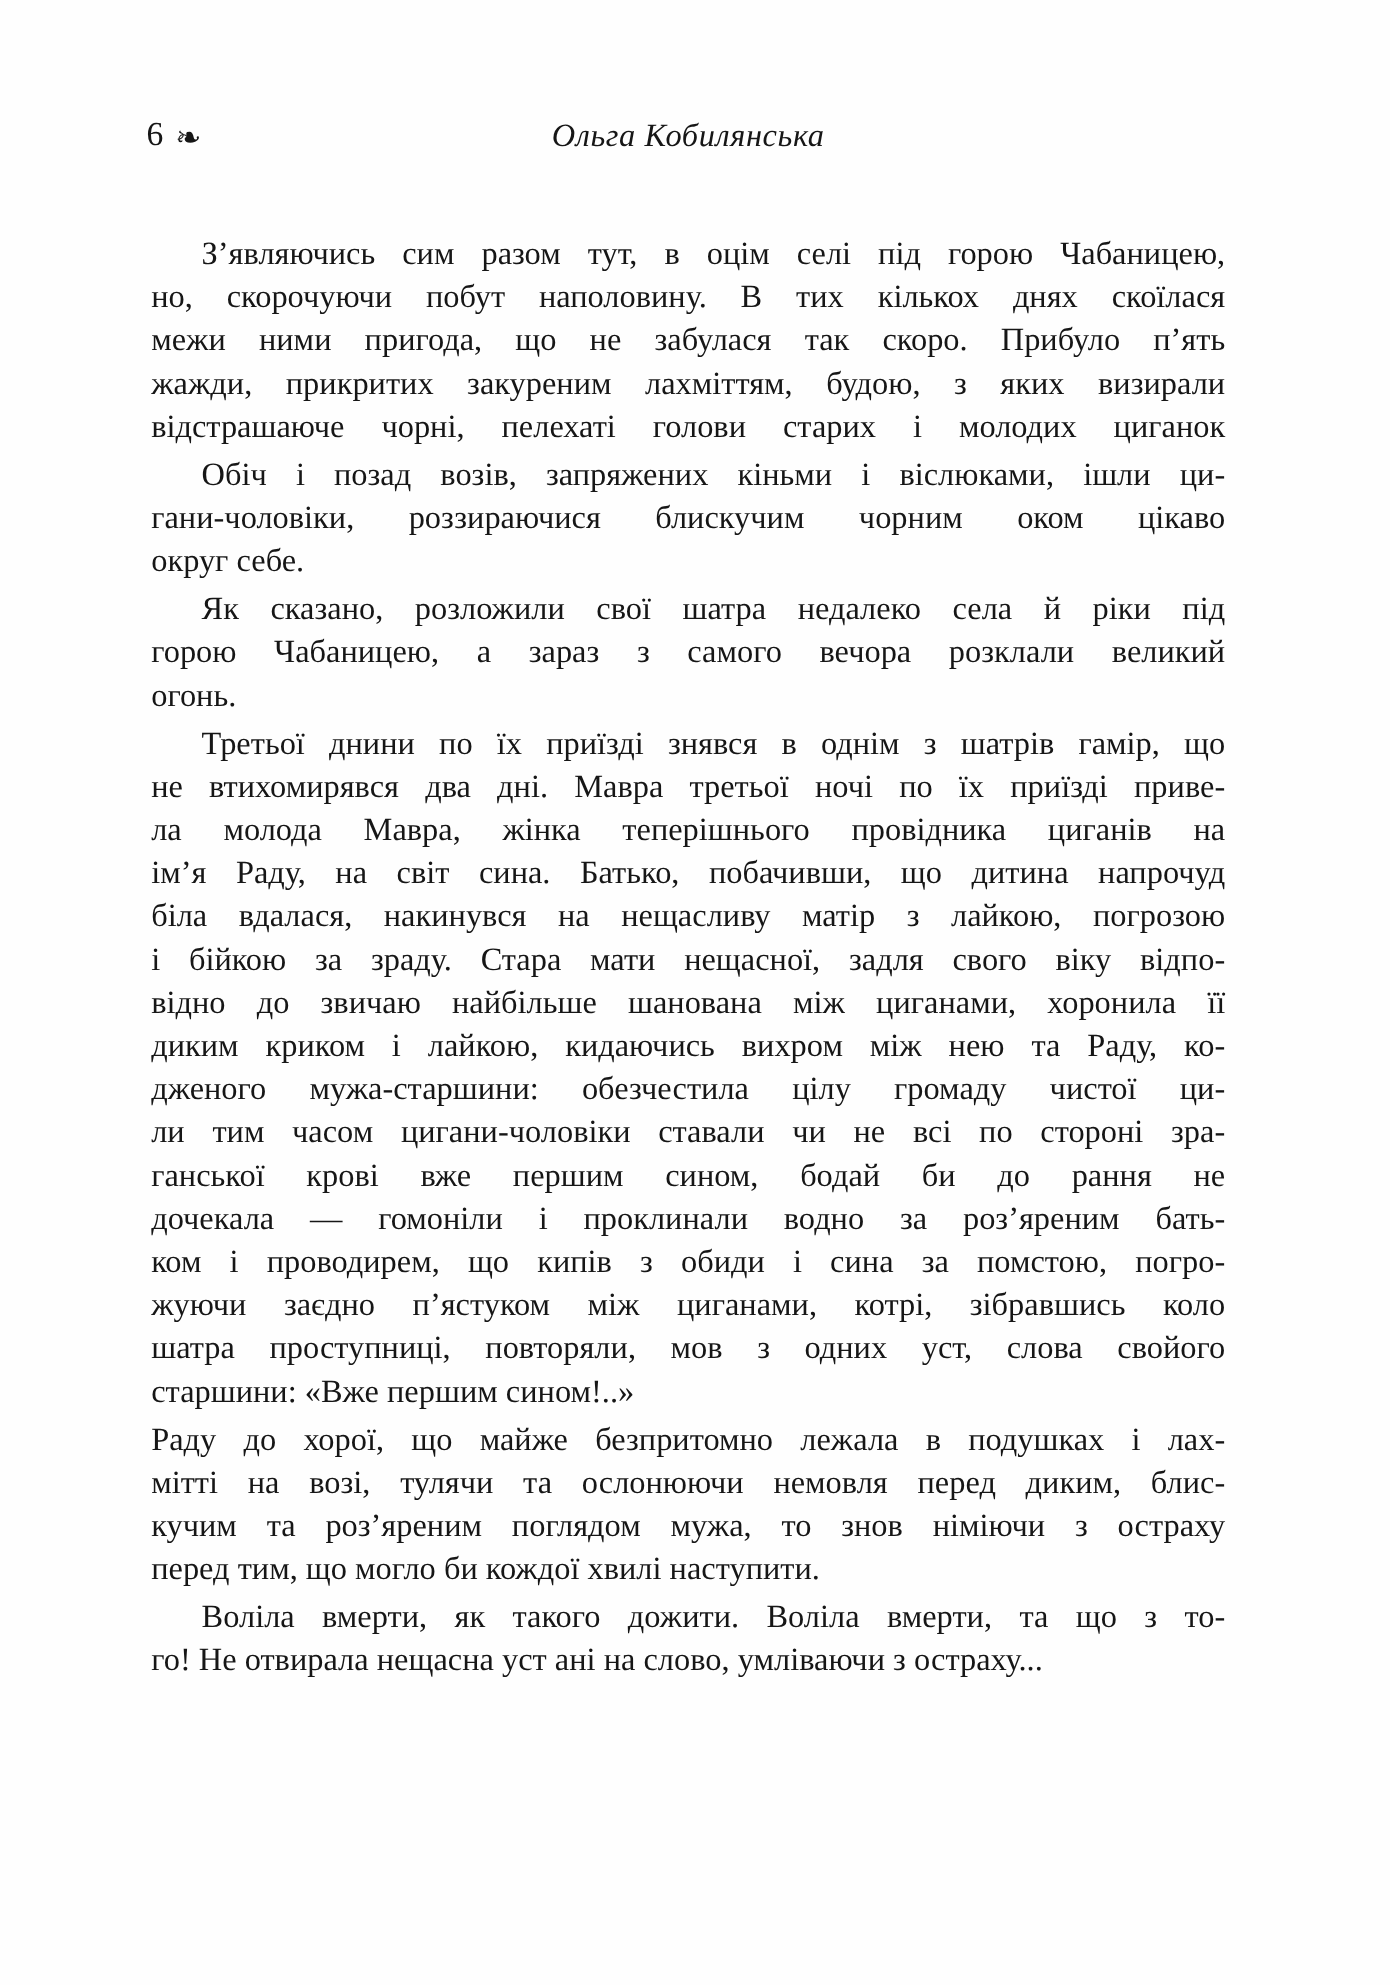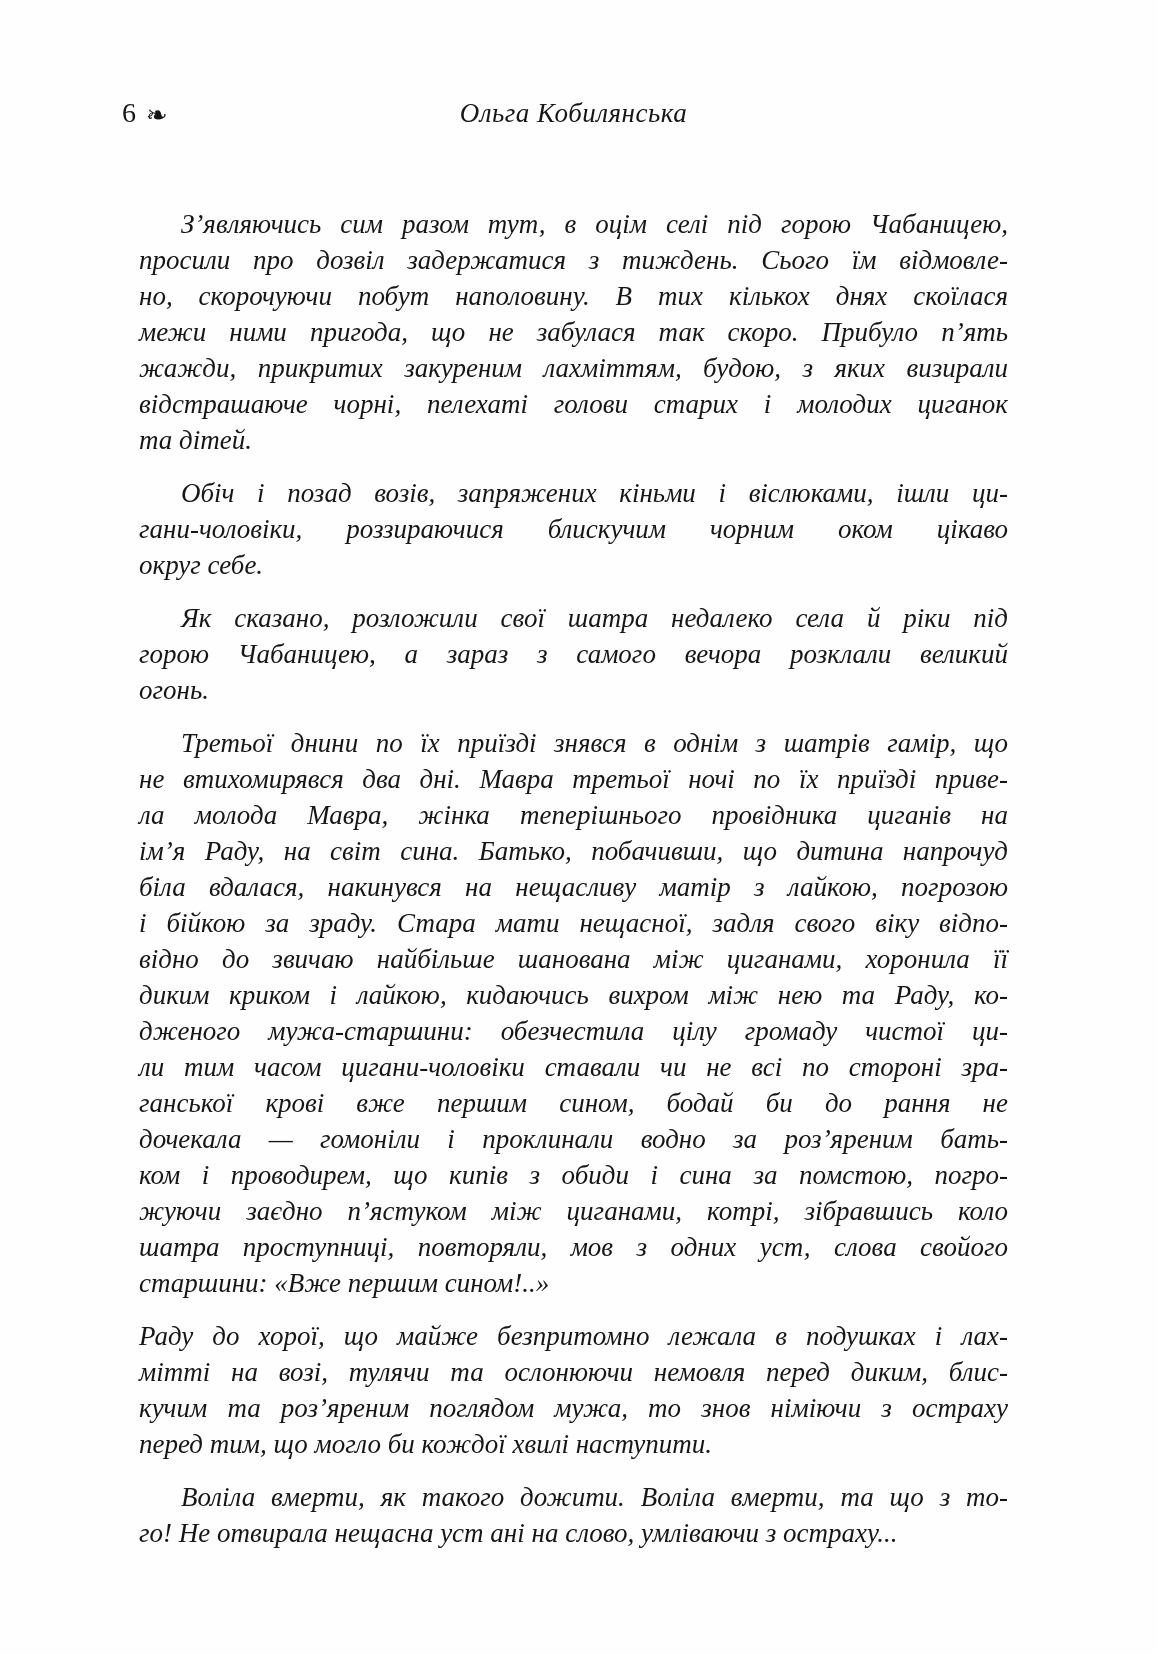--- a/index.html
+++ b/index.html
@@ -50,22 +50,21 @@
   }
   .text-block {
     position: absolute;
     top: 189px;
     left: 122px;
     right: 133px;
     font-size: 27px;
     line-height: 36px;
   }
   .para {
-    margin: 17px;
-    font-style: italic;
+    margin: 4px;
   }
   .line {
     text-align: justify;
     text-align-last: justify;
   }
   .line.first {
     text-indent: 42px;
   }
   .line.last {
     text-align-last: left;
@@ -78,26 +77,24 @@
   <header class="page-header">
     <div class="page-number-group">
       <span class="page-number">6</span>
       <span class="ornament">❧</span>
     </div>
     <div class="running-title">Ольга Кобилянська</div>
   </header>
   <main class="text-block">
       <div class="para">
         <div class="line first">З’являючись сим разом тут, в оцім селі під горою Чабаницею,</div>
-        <div class="line">просили про дозвіл задержатися з тиждень. Сього їм відмовле-</div>
         <div class="line">но, скорочуючи побут наполовину. В тих кількох днях скоїлася</div>
         <div class="line">межи ними пригода, що не забулася так скоро. Прибуло п’ять</div>
         <div class="line">жажди, прикритих закуреним лахміттям, будою, з яких визирали</div>
         <div class="line">відстрашаюче чорні, пелехаті голови старих і молодих циганок</div>
-        <div class="line last">та дітей.</div>
       </div>
       <div class="para">
         <div class="line first">Обіч і позад возів, запряжених кіньми і віслюками, ішли ци-</div>
         <div class="line">гани-чоловіки, роззираючися блискучим чорним оком цікаво</div>
         <div class="line last">округ себе.</div>
       </div>
       <div class="para">
         <div class="line first">Як сказано, розложили свої шатра недалеко села й ріки під</div>
         <div class="line">горою Чабаницею, а зараз з самого вечора розклали великий</div>
         <div class="line last">огонь.</div>

